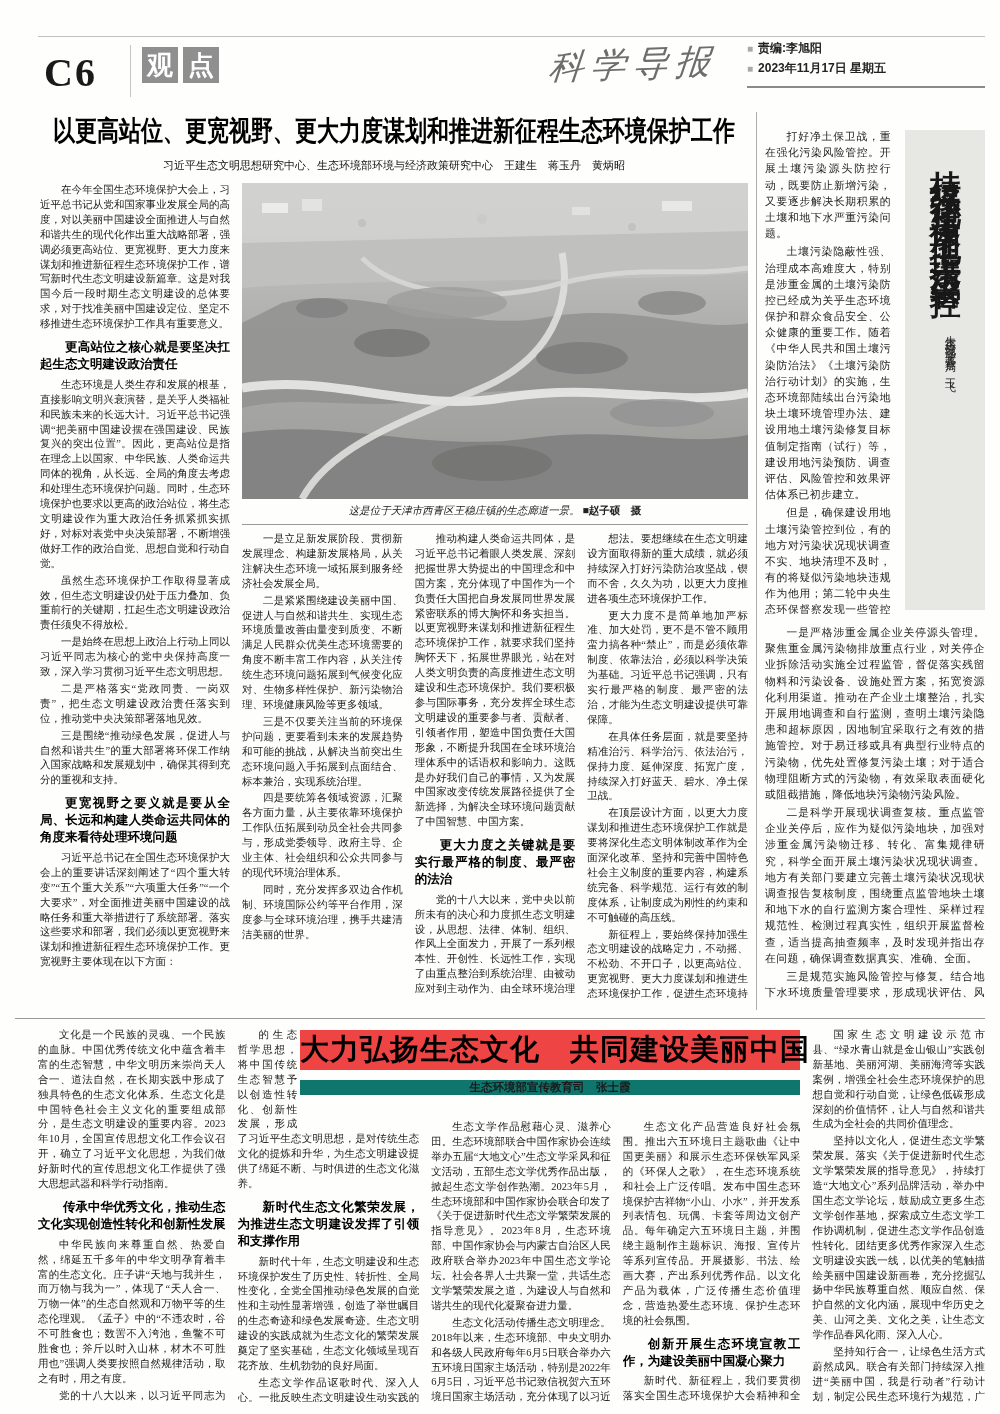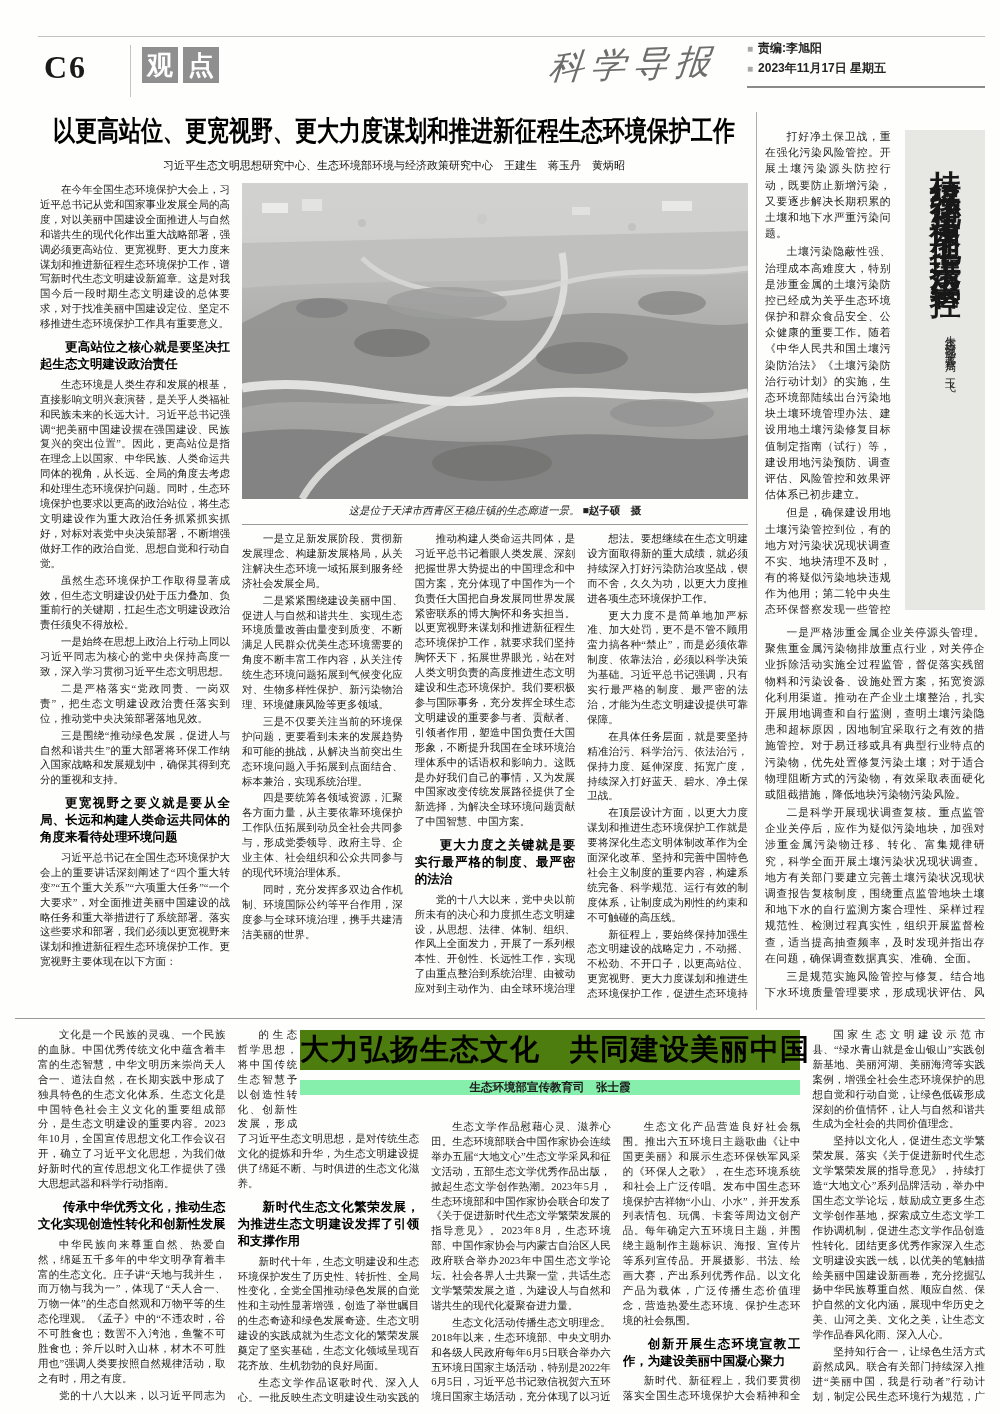--- a/index.html
+++ b/index.html
@@ -1,20 +1,20 @@
 <!DOCTYPE html>
 <html><head>
 <meta charset="utf-8">
 <style>
   html,body{margin:0;padding:0;background:#e9e9e6;}
   .page{position:relative;width:1000px;height:1414px;background:#fefefd;margin:0 auto;overflow:hidden;
         font-family:"Liberation Serif","DejaVu Serif",serif;color:#1a1a1a;}
   
   .header{position:absolute;left:38px;top:36px;width:947px;height:66px;border-top:1px solid #c0c0c0;}
-  .pageno{position:absolute;left:6px;top:12px;font-size:32px;font-weight:bold;letter-spacing:2px;
+  .pageno{position:absolute;left:6px;top:12px;font-size:40px;font-weight:bold;letter-spacing:2px;
           font-family:"Liberation Serif",serif;}
   .hdr-div{position:absolute;left:92px;top:8px;height:52px;border-left:1px solid #c4c4c4;}
   .badges{position:absolute;left:104px;top:10px;display:flex;gap:5px;}
   .badge{width:36px;height:36px;background:#8f8f8f;color:#fff;font-family:"Liberation Sans",sans-serif;
          font-weight:bold;font-size:26px;line-height:37px;text-align:center;}
   .masthead{position:absolute;right:268px;top:4px;font-size:35px;color:#6d6d6d;font-style:italic;
             letter-spacing:7px;transform:skewX(-7deg) rotate(-2deg);font-family:"Liberation Serif",serif;}
   .hdr-meta{position:absolute;right:0;top:0;width:238px;font-family:"Liberation Sans",sans-serif;
             font-size:12px;font-weight:bold;color:#222;border-bottom:2px solid #8a8a8a;padding-bottom:6px;}
   .hdr-meta .row{margin:3px 0;}
@@ -47,24 +47,24 @@
   .kaiti{font-size:10.8px;line-height:1.5;letter-spacing:.4px;color:#1b1b1b;
          font-family:"Liberation Serif","DejaVu Serif",serif;}
   .rt-titlebox{flex:1;margin-top:18px;height:480px;background:#e7e7e4;writing-mode:vertical-rl;
                display:flex;align-items:center;justify-content:flex-start;padding:16px 6px;box-sizing:border-box;}
   .rt-title{font-family:"Liberation Serif",serif;font-weight:bold;font-size:31px;letter-spacing:9px;color:#181818;}
   .rt-byline{font-size:11px;letter-spacing:3px;margin-top:54px;margin-left:10px;color:#222;}
   .right-bottom{margin-top:10px;height:376px;overflow:hidden;}
   
   .bottom-rule{position:absolute;left:15px;width:970px;top:1018px;border-top:1px solid #9a9a9a;}
   .bottom{position:absolute;left:38px;top:1028px;width:947px;height:374px;}
-  .b-headline{position:absolute;left:262px;top:2px;width:500px;text-align:center;background:#4d7c0f;z-index:2;
+  .b-headline{position:absolute;left:262px;top:2px;width:500px;text-align:center;background:#ef4444;z-index:2;
               font-family:"Liberation Serif","DejaVu Serif",serif;font-weight:bold;font-size:29px;
               letter-spacing:1px;white-space:nowrap;color:#000;}
-  .b-byline{position:absolute;left:262px;top:52px;width:500px;text-align:center;z-index:2;background:#86efac;
+  .b-byline{position:absolute;left:262px;top:52px;width:500px;text-align:center;z-index:2;background:#0f766e;
             font-size:11.5px;font-weight:bold;font-family:"Liberation Sans",sans-serif;}
   .b-cols{display:flex;gap:12px;height:374px;}
   .bcol{overflow:hidden;font-size:10.5px;line-height:1.42;}
   .bcol.c1{width:188px;}.bcol.c2{width:182px;}.bcol.c3{width:180px;padding-top:92px;box-sizing:border-box;}
   .bcol.c4{width:178px;padding-top:92px;box-sizing:border-box;}.bcol.c5{width:173px;}
   .wrap-spacer{float:right;width:122px;height:90px;}
 </style>
 </head>
 <body>
 

